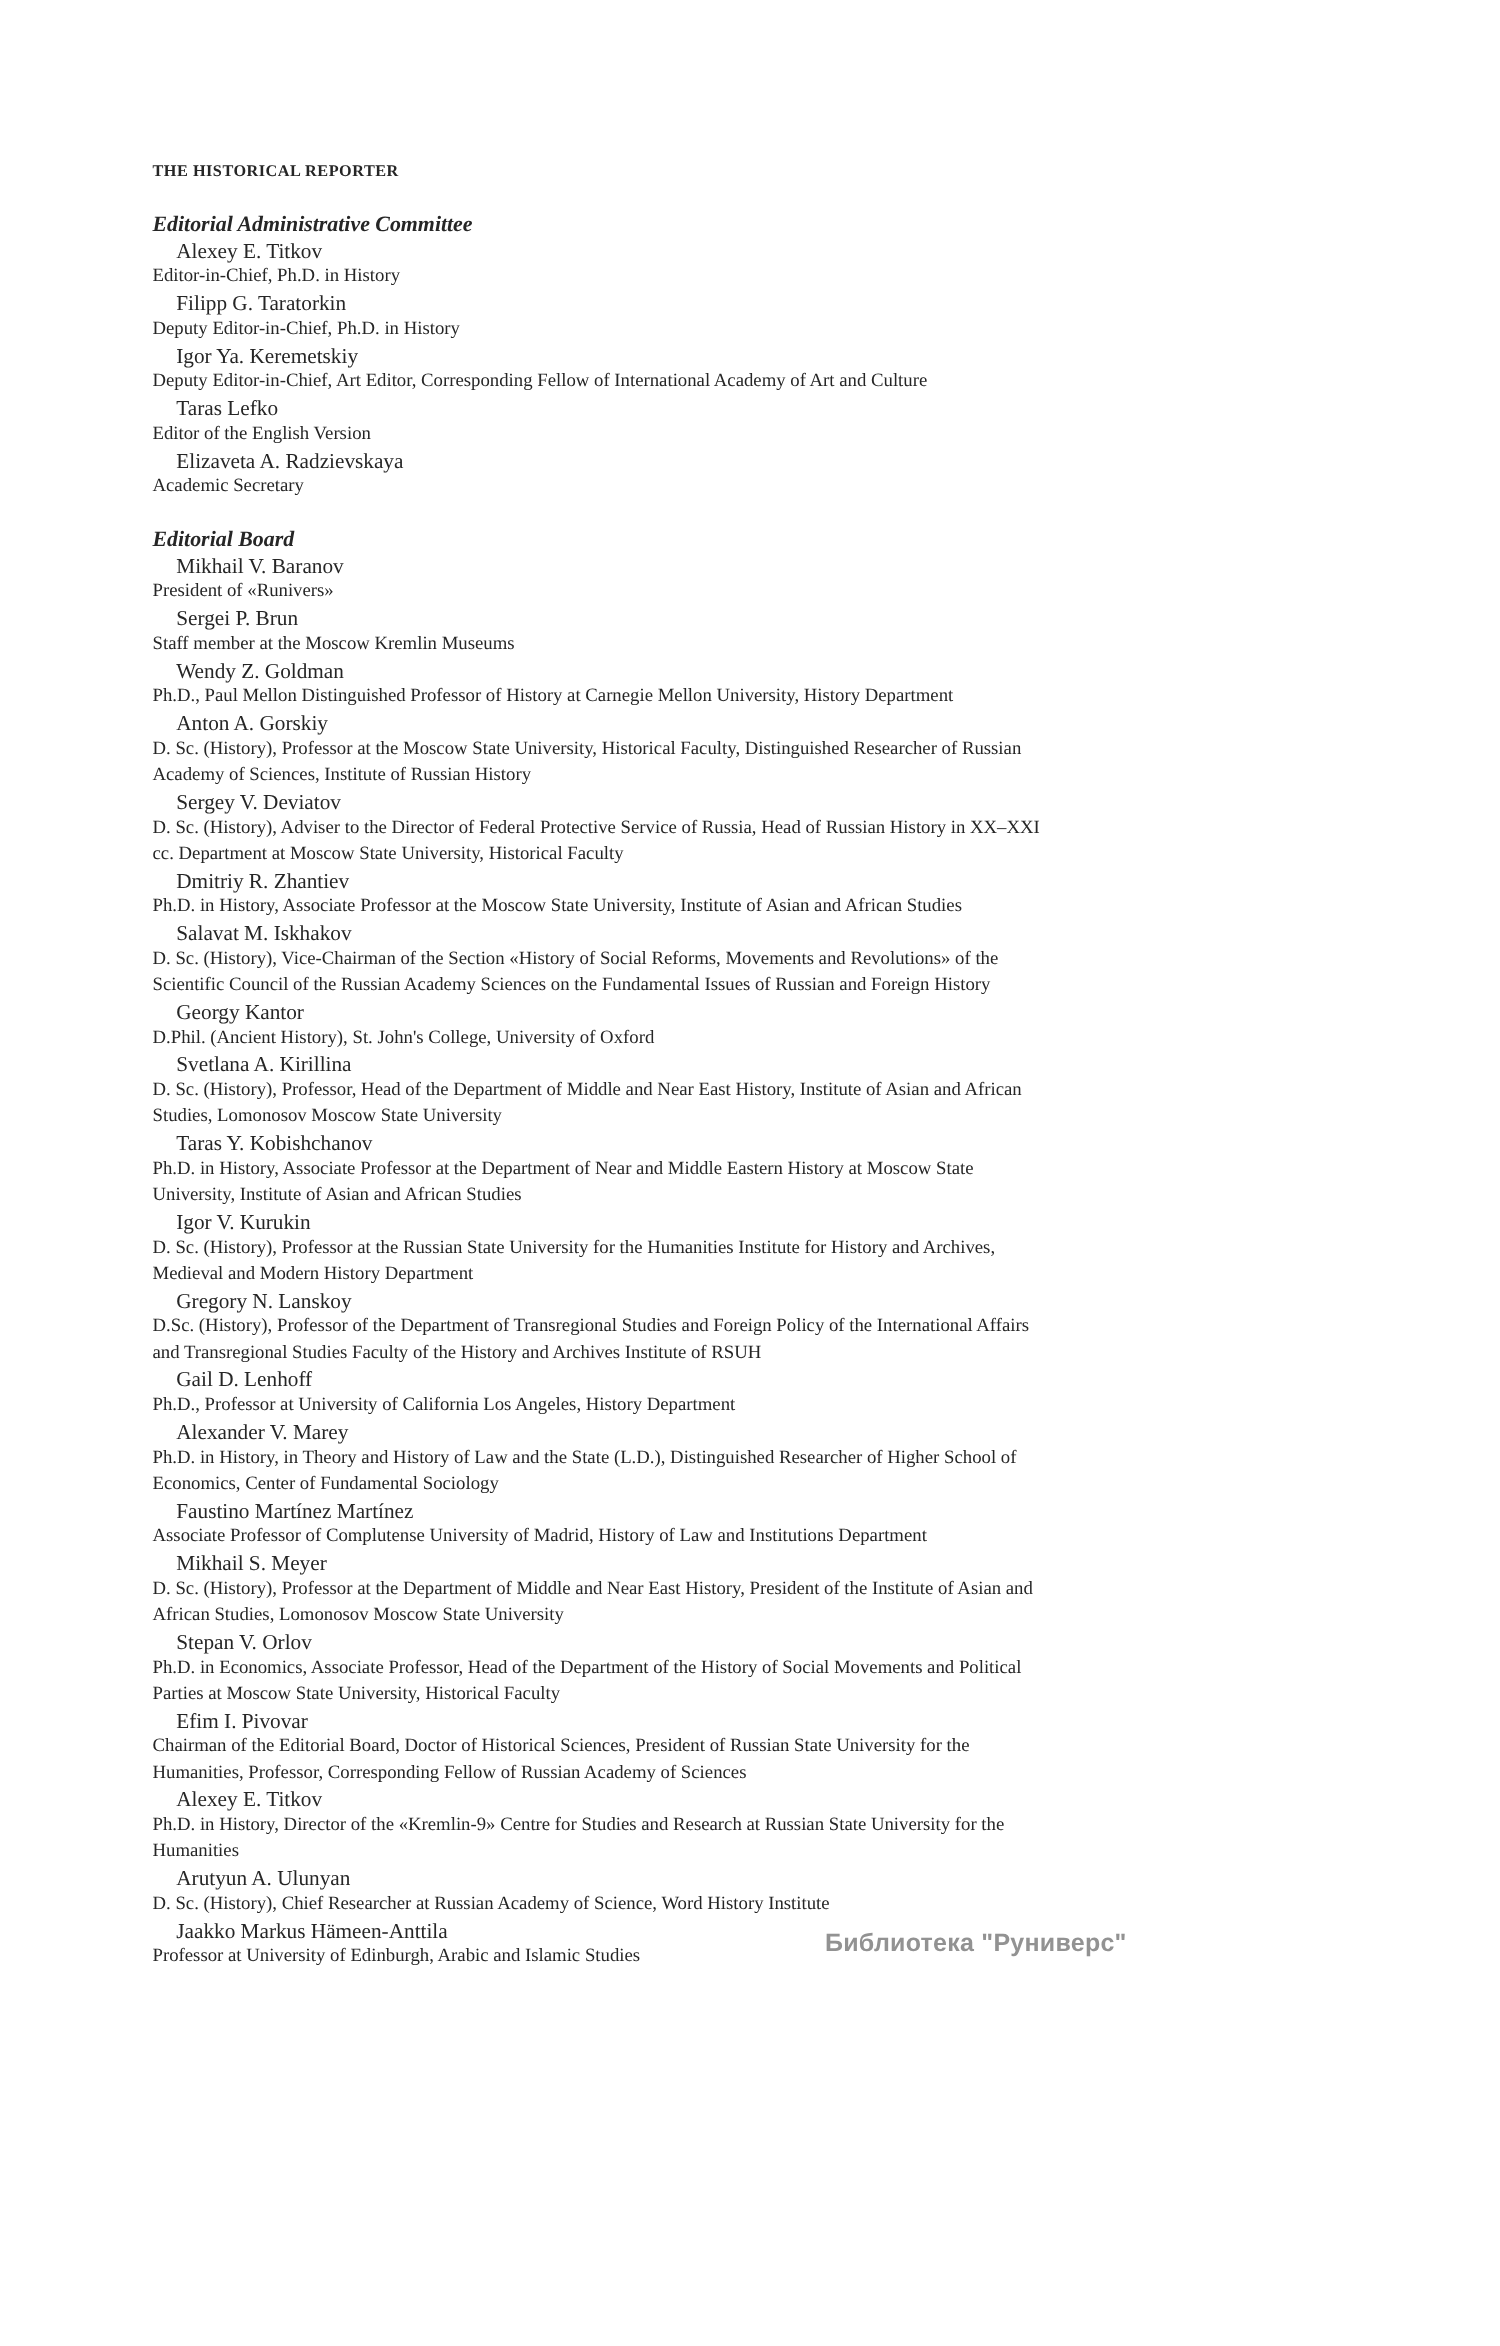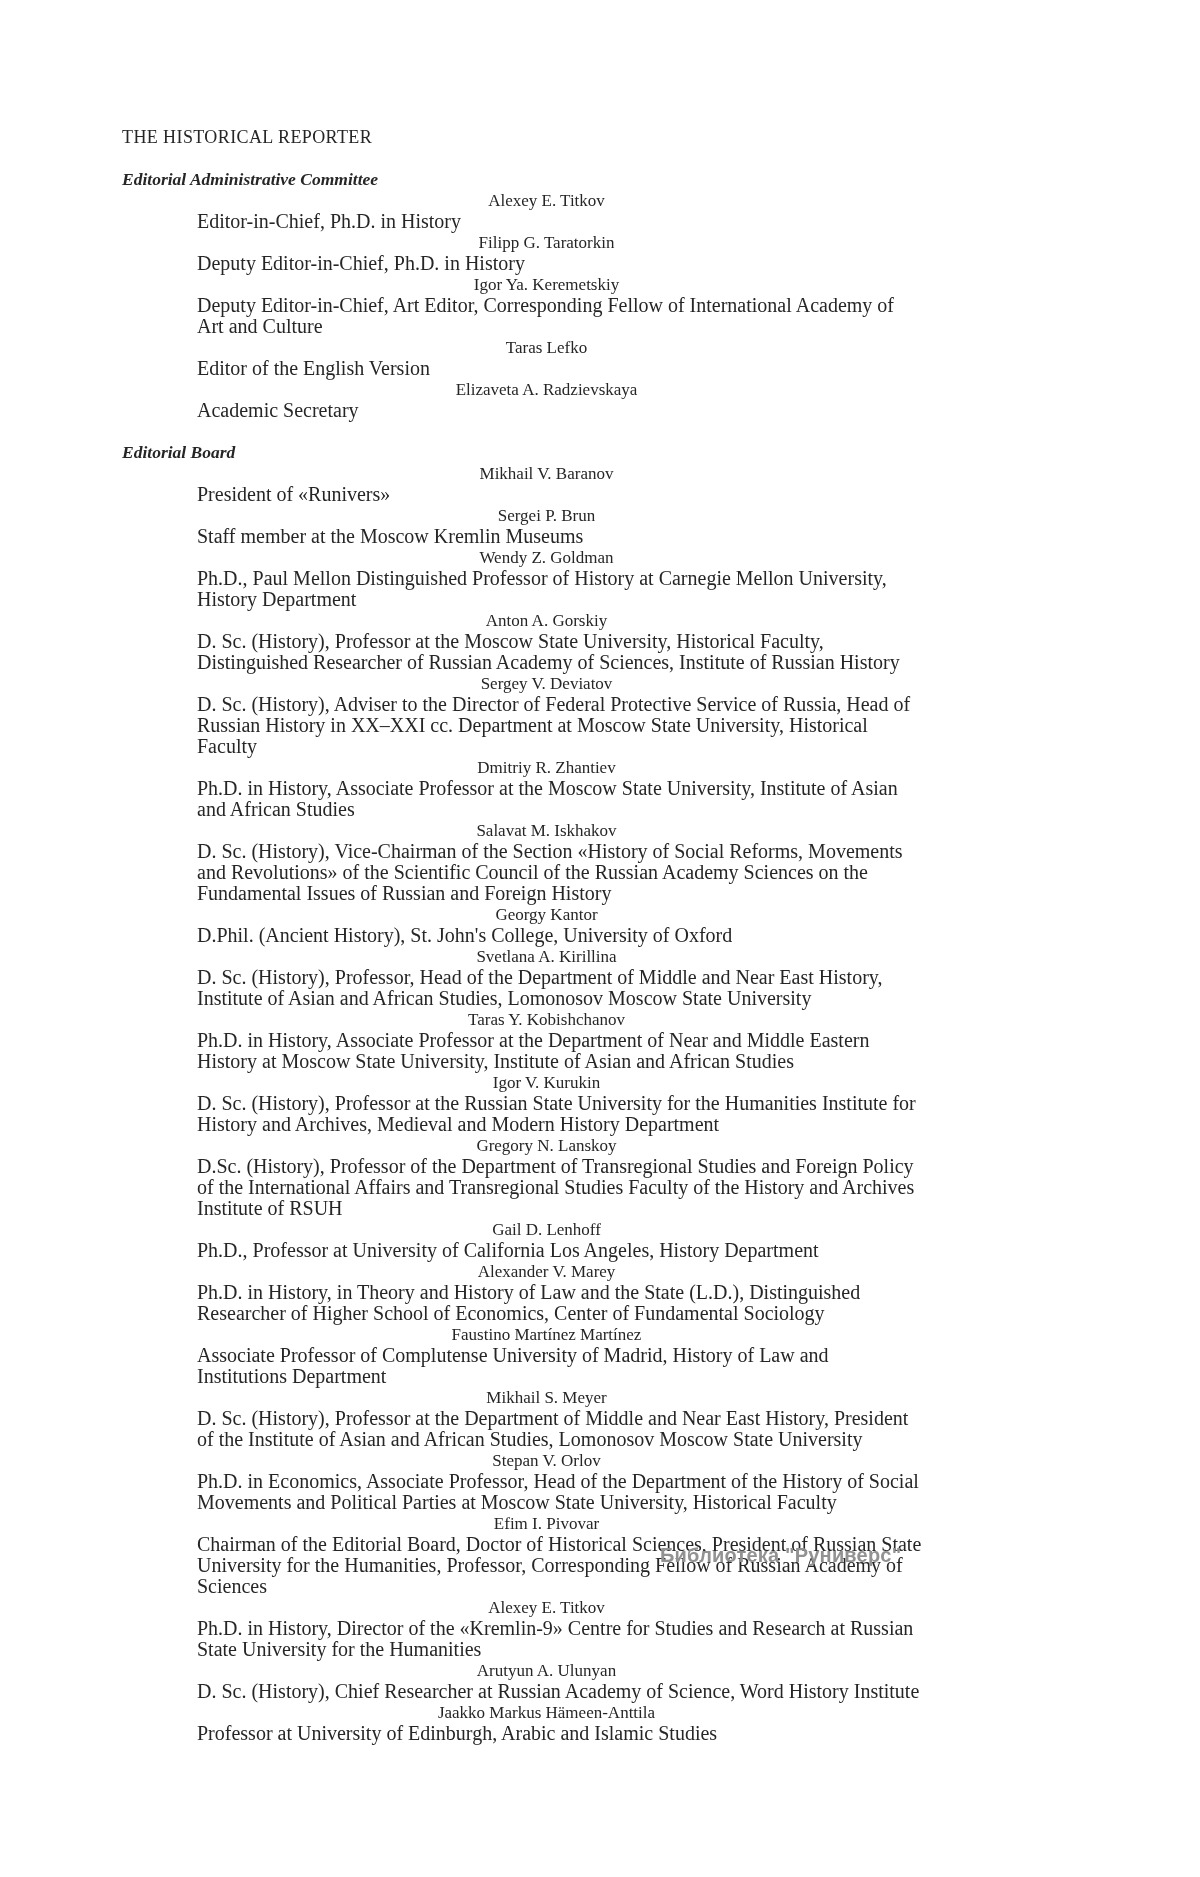--- a/index.html
+++ b/index.html
@@ -15,46 +15,44 @@
     color: #262626;
     overflow: hidden;
   }
   .page {
     position: absolute;
     left: 122px;
     top: 126px;
     width: 830px;
   }
   .page-title {
-    font-size: 18px;
-    font-weight: normal;
+    font-size: 13px;
+    font-weight: bold;
     letter-spacing: 0.4px;
     margin: 0 0 14px 0;
     line-height: 22px;
   }
   .section {
     margin-top: 21px;
   }
   .section-heading {
     font-size: 17.5px;
     font-weight: bold;
     line-height: 21px;
     margin: 0;
     font-style: italic;
   }
   .member-name {
     margin-left: 19px;
     font-size: 17px;
     line-height: 21px;
-    text-align: center;
   }
   .member-role {
-    margin-left: 75px;
     width: 725px;
-    font-size: 20px;
+    font-size: 15px;
     line-height: 21px;
   }
   .watermark {
     position: absolute;
     left: 660px;
     top: 1544px;
     font-family: "Liberation Sans", sans-serif;
     font-weight: bold;
     font-size: 20px;
     color: #929292;

